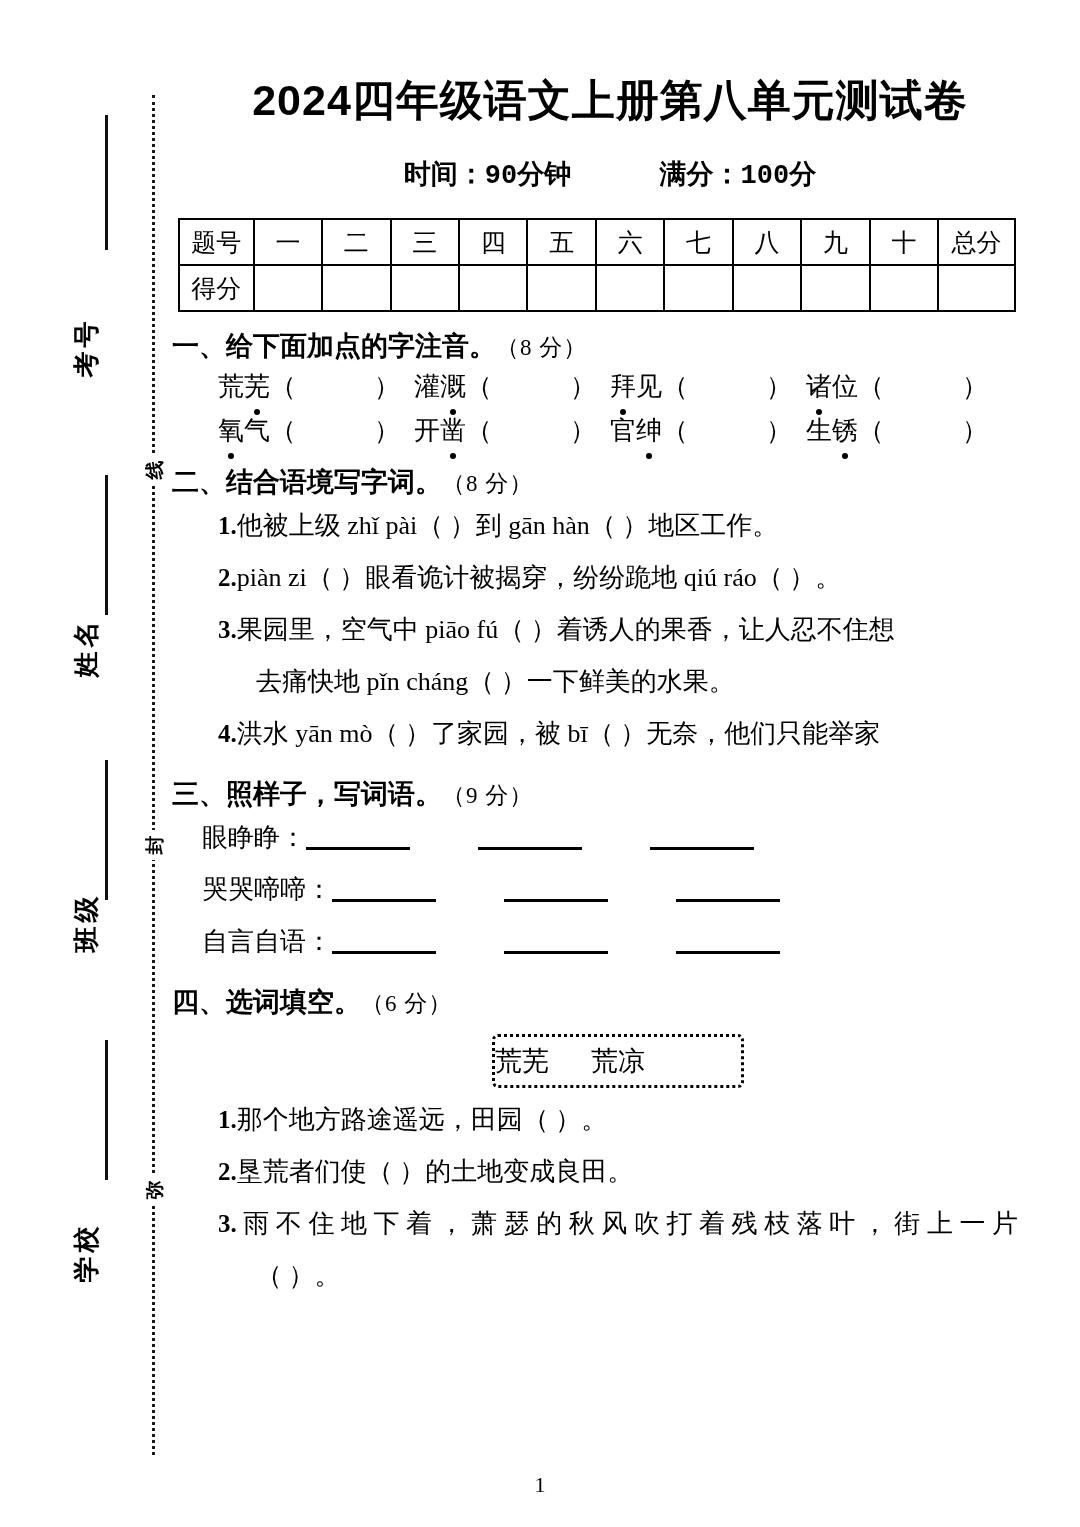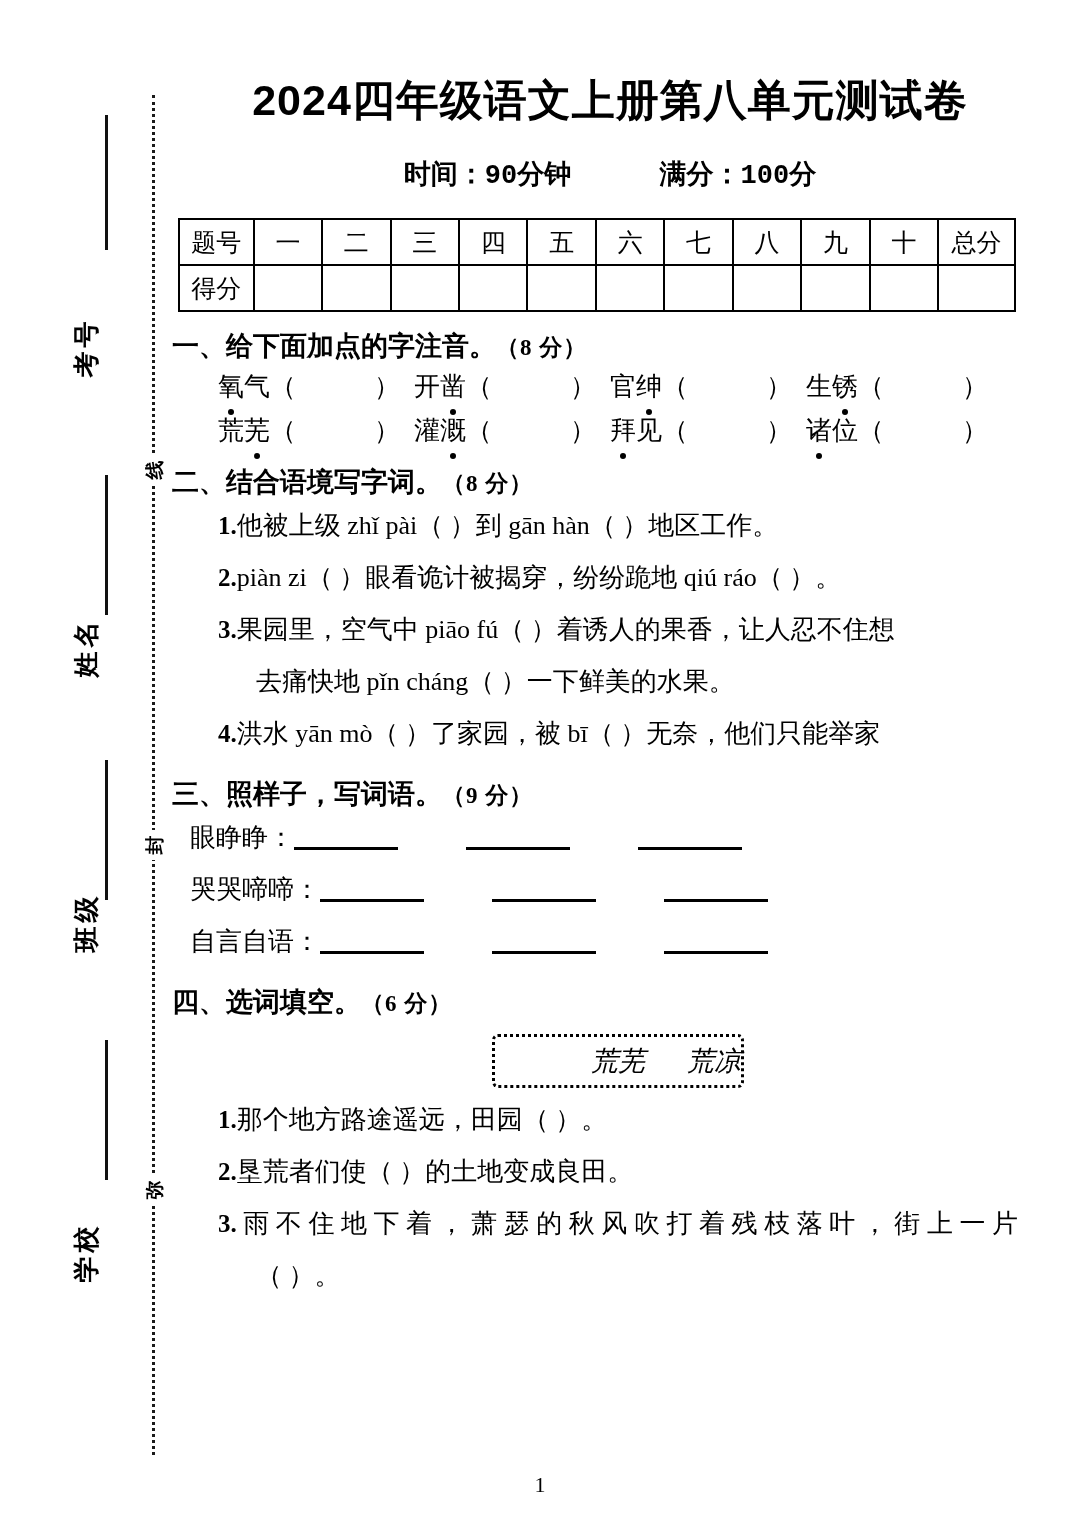--- a/index.html
+++ b/index.html
@@ -121,21 +121,21 @@
   .section-head {
     margin: 16px 0 0 2px;
     font-family: "Liberation Sans", "DejaVu Sans", sans-serif;
     font-weight: 700;
     font-size: 27px;
     letter-spacing: 0px;
     white-space: nowrap;
   }
   .section-head .pts {
     font-family: "Liberation Serif", "DejaVu Serif", serif;
-    font-weight: 700;
+    font-weight: 400;
     font-size: 23px;
     letter-spacing: 1px;
   }
 
   
   .q-line {
     font-family: "Liberation Serif", "DejaVu Serif", serif;
     font-size: 26px;
     line-height: 52px;
     margin-left: 48px;
@@ -168,21 +168,21 @@
     margin-left: -3px;
     bottom: -11px;
     width: 6px; height: 6px;
     background: #000;
     border-radius: 50%;
   }
   .zy-blank { display: inline-block; width: 78px; }
 
   
   .ww-row {
-    margin-left: 20px;
+    margin-left: 32px;
     font-size: 26px;
     line-height: 52px;
     white-space: nowrap;
   }
   .ww-label { display: inline-block; }
   .ww-blank {
     display: inline-block;
     width: 104px;
     border-bottom: 3px solid #000;
     margin-right: 68px;
@@ -190,26 +190,25 @@
   }
   .ww-blank:last-child { margin-right: 0; }
 
   
   #word-bank {
     margin: 14px 0 6px 0;
     width: 246px;
     margin-left: 322px;
     border: 3px dotted #000;
     border-radius: 6px;
-    text-align: right;
+    text-align: left;
     font-size: 27px;
     line-height: 44px;
     padding: 2px 0;
     white-space: nowrap;
-    font-style: italic;
   }
   #word-bank .wb-gap { display: inline-block; width: 42px; }
 
   .q-justified {
     font-family: "Liberation Serif", "DejaVu Serif", serif;
     font-size: 26px;
     line-height: 52px;
     margin-left: 48px;
     width: 800px;
     text-align: justify;
@@ -300,44 +299,44 @@
     </tbody>
   </table>
 
   <div class="section-head">
     <span>一、</span><span>给下面加点的字注音。</span><span class="pts">（8 分）</span>
   </div>
 
   <div id="sec1-grid">
     <div class="zy-row">
       <div class="zy-item">
-        <span class="zy-ch dotted">氧</span><span class="zy-ch">气</span><span>（</span><span class="zy-blank"></span><span>）</span>
-      </div>
-      <div class="zy-item">
-        <span class="zy-ch">开</span><span class="zy-ch dotted">凿</span><span>（</span><span class="zy-blank"></span><span>）</span>
-      </div>
-      <div class="zy-item">
-        <span class="zy-ch">官</span><span class="zy-ch dotted">绅</span><span>（</span><span class="zy-blank"></span><span>）</span>
-      </div>
-      <div class="zy-item">
-        <span class="zy-ch">生</span><span class="zy-ch dotted">锈</span><span>（</span><span class="zy-blank"></span><span>）</span>
+        <span class="zy-ch">荒</span><span class="zy-ch dotted">芜</span><span>（</span><span class="zy-blank"></span><span>）</span>
+      </div>
+      <div class="zy-item">
+        <span class="zy-ch">灌</span><span class="zy-ch dotted">溉</span><span>（</span><span class="zy-blank"></span><span>）</span>
+      </div>
+      <div class="zy-item">
+        <span class="zy-ch dotted">拜</span><span class="zy-ch">见</span><span>（</span><span class="zy-blank"></span><span>）</span>
+      </div>
+      <div class="zy-item">
+        <span class="zy-ch dotted">诸</span><span class="zy-ch">位</span><span>（</span><span class="zy-blank"></span><span>）</span>
       </div>
     </div>
     <div class="zy-row">
       <div class="zy-item">
-        <span class="zy-ch">荒</span><span class="zy-ch dotted">芜</span><span>（</span><span class="zy-blank"></span><span>）</span>
-      </div>
-      <div class="zy-item">
-        <span class="zy-ch">灌</span><span class="zy-ch dotted">溉</span><span>（</span><span class="zy-blank"></span><span>）</span>
-      </div>
-      <div class="zy-item">
-        <span class="zy-ch dotted">拜</span><span class="zy-ch">见</span><span>（</span><span class="zy-blank"></span><span>）</span>
-      </div>
-      <div class="zy-item">
-        <span class="zy-ch dotted">诸</span><span class="zy-ch">位</span><span>（</span><span class="zy-blank"></span><span>）</span>
+        <span class="zy-ch dotted">氧</span><span class="zy-ch">气</span><span>（</span><span class="zy-blank"></span><span>）</span>
+      </div>
+      <div class="zy-item">
+        <span class="zy-ch">开</span><span class="zy-ch dotted">凿</span><span>（</span><span class="zy-blank"></span><span>）</span>
+      </div>
+      <div class="zy-item">
+        <span class="zy-ch">官</span><span class="zy-ch dotted">绅</span><span>（</span><span class="zy-blank"></span><span>）</span>
+      </div>
+      <div class="zy-item">
+        <span class="zy-ch">生</span><span class="zy-ch dotted">锈</span><span>（</span><span class="zy-blank"></span><span>）</span>
       </div>
     </div>
   </div>
 
   <div class="section-head">
     <span>二、</span><span>结合语境写字词。</span><span class="pts">（8 分）</span>
   </div>
 
   <div class="q-line">
     <span class="q-num">1.</span><span>他被上级 zhǐ pài（        ）到 gān hàn（        ）地区工作。</span>

